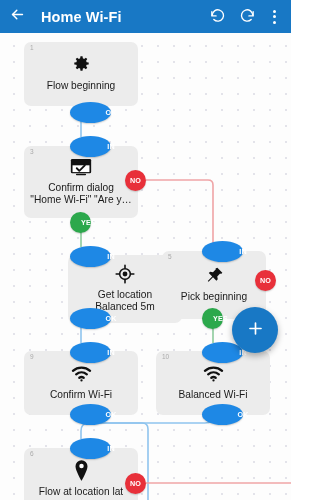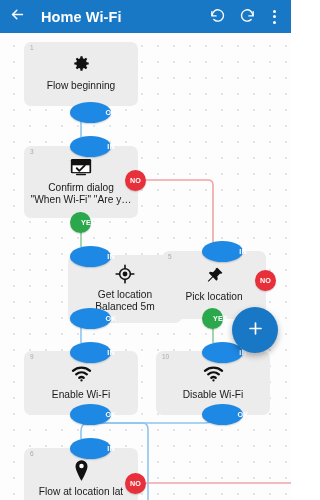--- a/index.html
+++ b/index.html
@@ -177,21 +177,21 @@
       <div class="node-body">
         <div class="node-icon">
           <svg width="22" height="18" viewBox="0 0 26 21" fill="none">
             <rect x="1" y="1" width="24" height="17" rx="1.6" fill="#111111"></rect>
             <rect x="3" y="8.5" width="20" height="8" fill="#ffffff"></rect>
             <path d="M8 12l3 3 6.5-6.5" stroke="#111111" stroke-width="2.2" fill="none" stroke-linecap="round" stroke-linejoin="round"></path>
             <rect x="7" y="18.4" width="12" height="1.8" rx=".9" fill="#111111"></rect>
           </svg>
         </div>
         <div class="node-label">Confirm dialog
-"When Wi-Fi" "Are y…</div>
+"Home Wi-Fi" "Are y…</div>
       </div>
     </div>
     <div class="badge b-green" style="left:70px; top:179px;">YES</div>
     <div class="badge b-red" style="left:125px; top:137px;">NO</div>
 
     <div class="badge b-blue" style="left:70px; top:213px;">IN</div>
     <div class="node" style="left:24px; top:222px; width:114px; height:68px;margin-left:44px;">
       <span class="node-num">4</span>
       <div class="node-body">
         <div class="node-icon">
@@ -209,56 +209,56 @@
 
     <div class="badge b-blue" style="left:202px; top:208px;">IN</div>
     <div class="node" style="left:162px; top:218px; width:104px; height:68px;">
       <span class="node-num">5</span>
       <div class="node-body">
         <div class="node-icon">
           <svg width="19" height="19" viewBox="0 0 24 24" fill="#111111">
             <path d="M15.6 2.1l6.3 6.3-1.6 1.6-1.2-.4-3.6 3.6.6 3.6-1.7 1.7-4.3-4.3-5.6 5.6-1-1 5.6-5.6L4.8 8.9 6.5 7.2l3.6.6 3.6-3.6-.4-1.2z"></path>
           </svg>
         </div>
-        <div class="node-label">Pick location</div>
+        <div class="node-label">Pick beginning</div>
       </div>
     </div>
     <div class="badge b-green" style="left:202px; top:275px;">YES</div>
     <div class="badge b-red" style="left:255px; top:237px;">NO</div>
 
     <div class="badge b-blue" style="left:70px; top:309px;">IN</div>
     <div class="node" style="left:24px; top:318px; width:114px; height:64px;">
       <span class="node-num">9</span>
       <div class="node-body">
         <div class="node-icon">
           <svg width="21" height="16" viewBox="0 0 24 18" fill="none" stroke="#111111" stroke-width="2.6" stroke-linecap="round">
             <path d="M2.2 5.4a15 15 0 0 1 19.6 0"></path>
             <path d="M5.9 9.4a9.6 9.6 0 0 1 12.2 0"></path>
             <path d="M9.5 13.3a4.4 4.4 0 0 1 5 0"></path>
             <circle cx="12" cy="16.3" r="1.3" fill="#111111" stroke="none"></circle>
           </svg>
         </div>
-        <div class="node-label">Enable Wi-Fi</div>
+        <div class="node-label">Confirm Wi-Fi</div>
       </div>
     </div>
     <div class="badge b-blue" style="left:70px; top:371px;">OK</div>
 
     <div class="badge b-blue" style="left:202px; top:309px;">IN</div>
     <div class="node" style="left:156px; top:318px; width:114px; height:64px;">
       <span class="node-num">10</span>
       <div class="node-body">
         <div class="node-icon">
           <svg width="21" height="16" viewBox="0 0 24 18" fill="none" stroke="#111111" stroke-width="2.6" stroke-linecap="round">
             <path d="M2.2 5.4a15 15 0 0 1 19.6 0"></path>
             <path d="M5.9 9.4a9.6 9.6 0 0 1 12.2 0"></path>
             <path d="M9.5 13.3a4.4 4.4 0 0 1 5 0"></path>
             <circle cx="12" cy="16.3" r="1.3" fill="#111111" stroke="none"></circle>
           </svg>
         </div>
-        <div class="node-label">Disable Wi-Fi</div>
+        <div class="node-label">Balanced Wi-Fi</div>
       </div>
     </div>
     <div class="badge b-blue" style="left:202px; top:371px;">OK</div>
 
     <div class="badge b-blue" style="left:70px; top:405px;">IN</div>
     <div class="node" style="left:24px; top:415px; width:114px; height:64px;">
       <span class="node-num">6</span>
       <div class="node-body">
         <div class="node-icon">
           <svg width="15" height="21" viewBox="0 0 16 22" fill="#111111">

